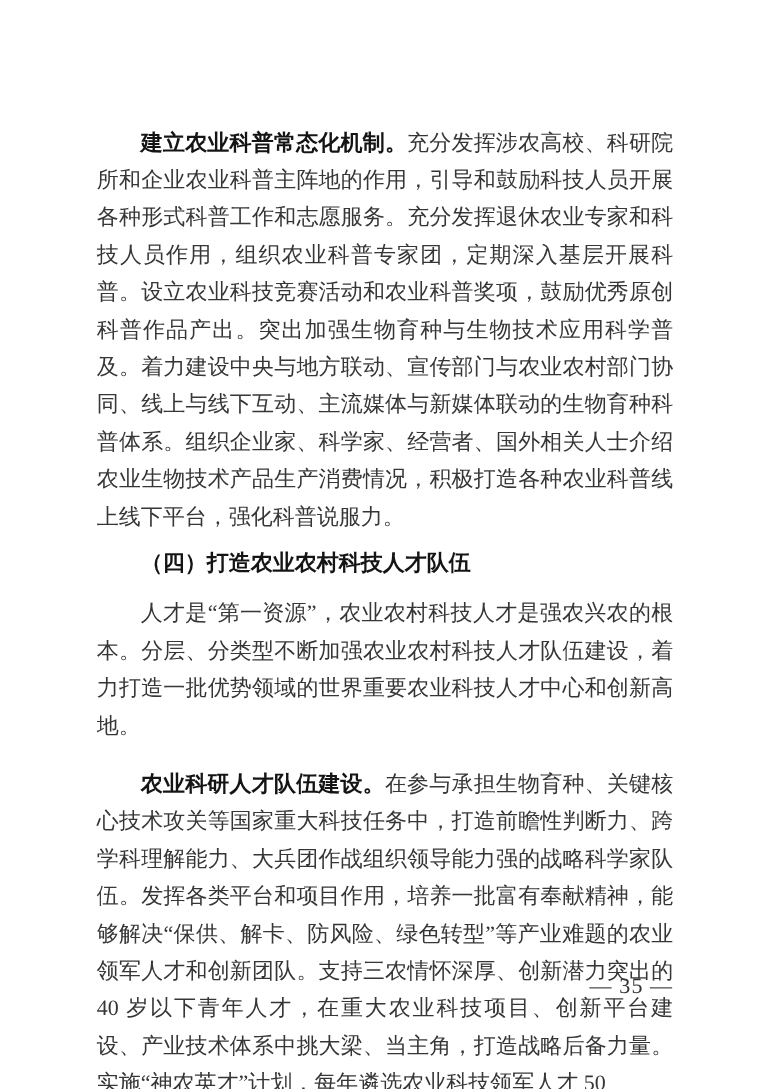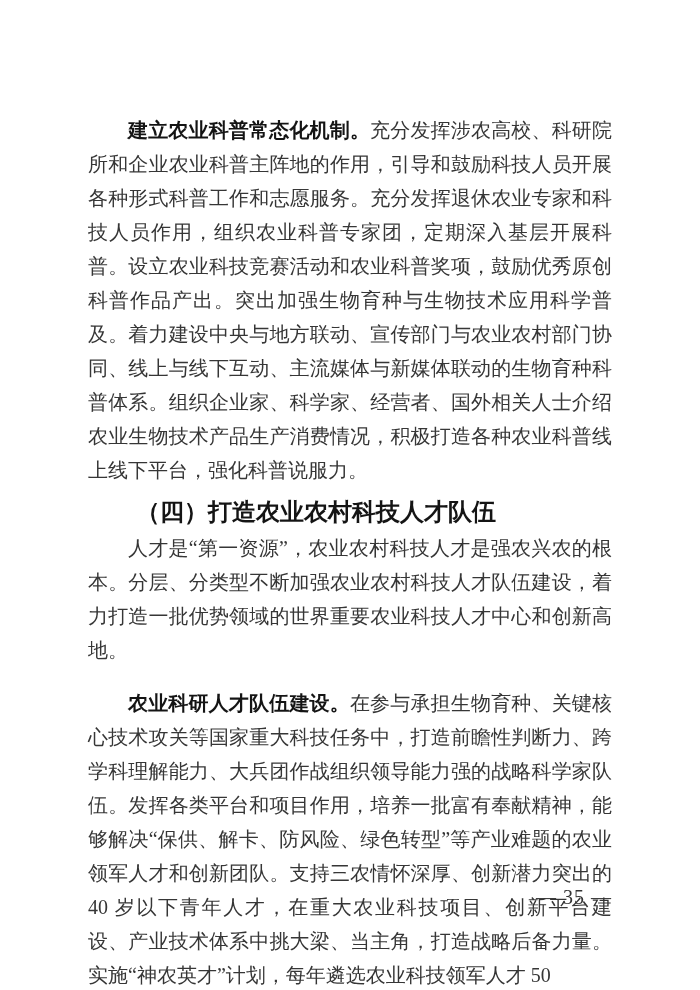--- a/index.html
+++ b/index.html
@@ -29,29 +29,29 @@
     text-indent: 2em;
     color: #363636;
     word-break: break-all;
   }
   .lead-in {
     font-weight: 700;
     color: #141414;
   }
   .section-heading {
     margin: 8px 0 0 0;
-    font-size: 24px;
+    font-size: 20px;
     line-height: 34px;
     font-weight: 700;
     text-indent: 2em;
     color: #141414;
     text-align: left;
   }
   .para-after-heading {
-    margin-top: 2px;
+    margin-top: 12px;
   }
   .para-3 {
     margin-top: 19px;
   }
   .footer {
     position: absolute;
     top: 884px;
     right: 88px;
     font-size: 20px;
     line-height: 26px;

